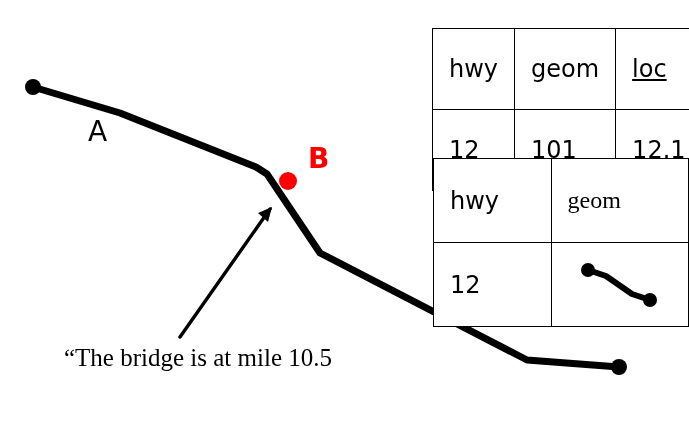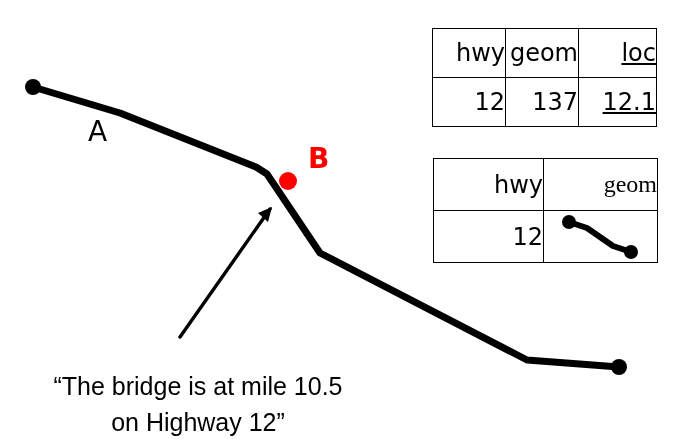--- a/index.html
+++ b/index.html
@@ -45,35 +45,34 @@
   }
   #caption {
     position: absolute;
     left: 8px;
     top: 340px;
     width: 380px;
     text-align: center;
     font-size: 25px;
     line-height: 1.42;
     color: #000000;
-    font-family: Liberation Sans, sans-serif;
-    margin-top: 29px;
+    font-family: Liberation Serif, serif;
   }
   .tbl {
     position: absolute;
     border-collapse: collapse;
     background: #ffffff;
   }
   .tbl td {
     border: 1.6px solid #000000;
-    text-align: right;
+    text-align: left;
     vertical-align: middle;
     font-family: "DejaVu Sans", sans-serif;
     color: #000000;
-    padding: 0;
+    padding: 16px;
   }
   #table-attrs {
     left: 432px;
     top: 28px;
   }
   #table-attrs td {
     width: 72px;
     height: 48px;
     font-size: 24px;
   }
@@ -117,33 +116,32 @@
     <polygon points="272,207 258,213 268,222" fill="#000000"></polygon>
     <circle cy="181" r="9" fill="#ff0000" cx="288"></circle>
   </svg>
 
   <div class="label" id="label-a">A</div>
 
   <div class="label" id="label-b">B</div>
 
   <div id="caption">
     <div>“The bridge is at mile 10.5</div>
-    <div>on Highway 12”</div>
   </div>
 
   <table class="tbl" id="table-attrs">
     <tbody>
         <tr>
       <td>hwy</td>
       <td>geom</td>
       <td class="wide">loc</td>
     </tr>
     <tr>
       <td>12</td>
-      <td>137</td>
+      <td>101</td>
       <td class="wide">12.1</td>
     </tr>
   </tbody>
     </table>
 
   <table class="tbl" id="table-geom">
     <tbody>
         <tr>
       <td class="col-hwy">hwy</td>
       <td class="col-geom">geom</td>

